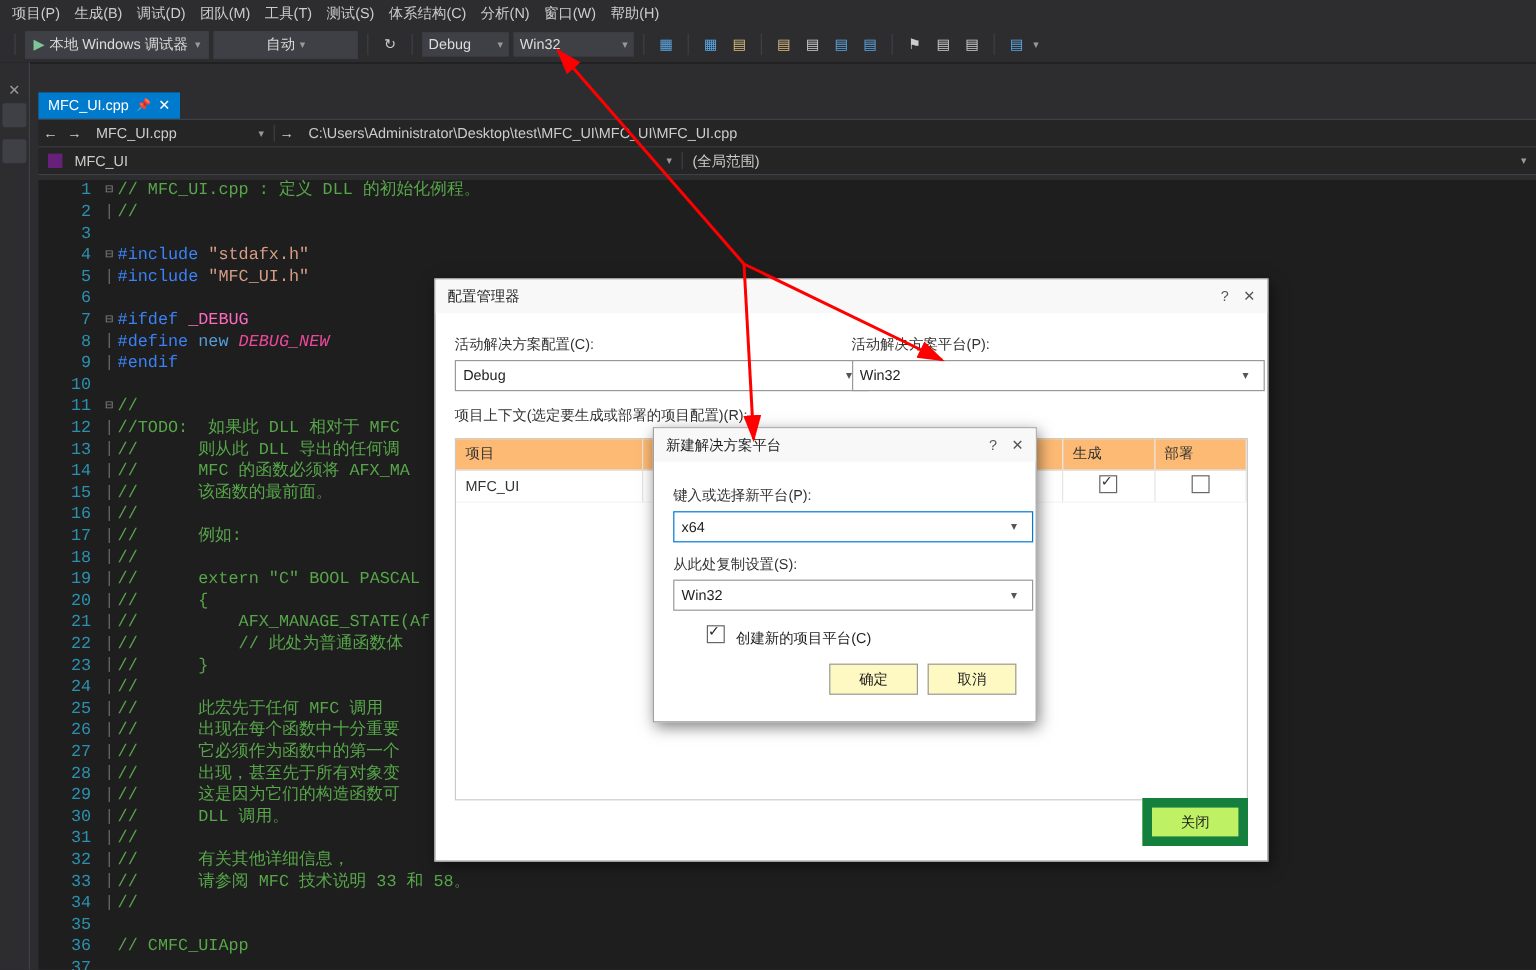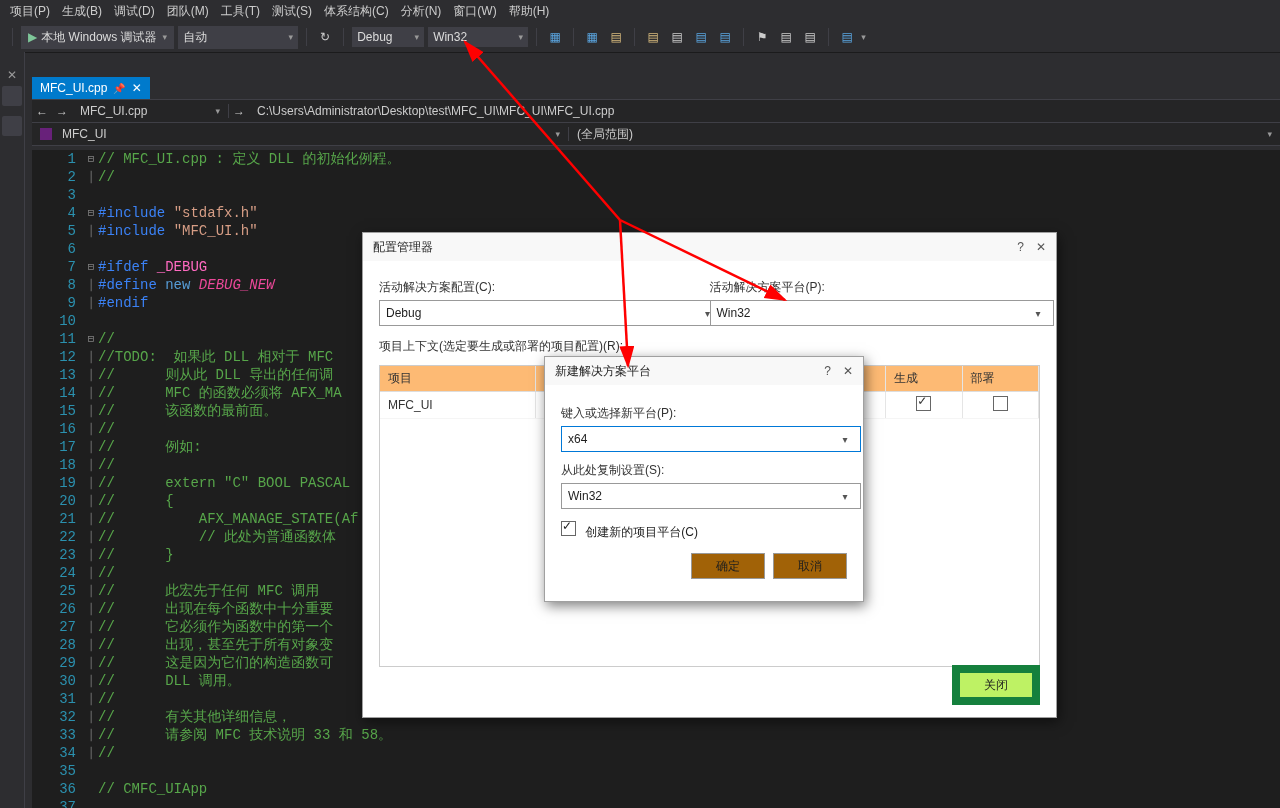--- a/index.html
+++ b/index.html
@@ -111,21 +111,21 @@
     width: 100%; height: 24px; border: 1px solid #999;
     display: flex; align-items: center; padding: 0 6px;
     justify-content: space-between; background: #fff;
   }
   .dlg .combo .chev {
     width: 18px; height: 18px; display: flex; align-items:center; justify-content:center;
     color: #555; font-size: 10px;
   }
   .btn {
     min-width: 72px; height: 24px; border: 1px solid #999;
-    background: #a16207; display: inline-flex; align-items: center;
+    background: #fef9c3; display: inline-flex; align-items: center;
     justify-content: center; margin-left: 8px;
   }
   .btn.primary { border: 8px solid #15803d; background:#bef264; }
   .btn-row { display: flex; justify-content: flex-end; margin-top: 12px; }
 
   .cfg-dlg { left: 362px; top: 232px; width: 693px; height: 484px; }
   .cfg-cols { display: flex; gap: 0; }
   .cfg-col { flex: 1; }
   .cfg-table {
     margin-top: 10px; border: 1px solid #ccc; height: 300px;
@@ -167,21 +167,21 @@
     <span>帮助(H)</span>
   </div>
 
 <div class="toolbar">
   <div class="tb-sep"></div>
   <div class="play-btn">
     <span class="play-tri">▶</span>
     <span>本地 Windows 调试器</span>
     <span class="chev" style="font-size:9px;color:#999;margin-left:2px;">▾</span>
   </div>
-  <div class="tb-combo" style="width:110px;">
+  <div class="tb-combo" style="width:110px;justify-content:center;">
     <span>自动</span>
       <span class="chev">▾</span>
   </div>
   <div class="tb-sep"></div>
   <div class="tb-icon">↻</div>
   <div class="tb-sep"></div>
   <div class="tb-combo" style="width:62px;">
     <span>Debug</span>
       <span class="chev">▾</span>
   </div>
@@ -508,21 +508,21 @@
         <span class="chev">▾</span>
       </div>
     </div>
     <div class="field">
       <div class="label">从此处复制设置(S):</div>
       <div class="combo">
         <span>Win32</span>
         <span class="chev">▾</span>
       </div>
     </div>
-    <div class="field" style="margin-top:12px;">
+    <div class="field" style="margin-top:12px;margin-left:28px;">
       <span class="chk checked"></span>
       <span style="margin-left:6px;">创建新的项目平台(C)</span>
     </div>
     <div class="btn-row">
       <div class="btn">
           <span>确定</span>
         </div>
       <div class="btn">
           <span>取消</span>
         </div>

